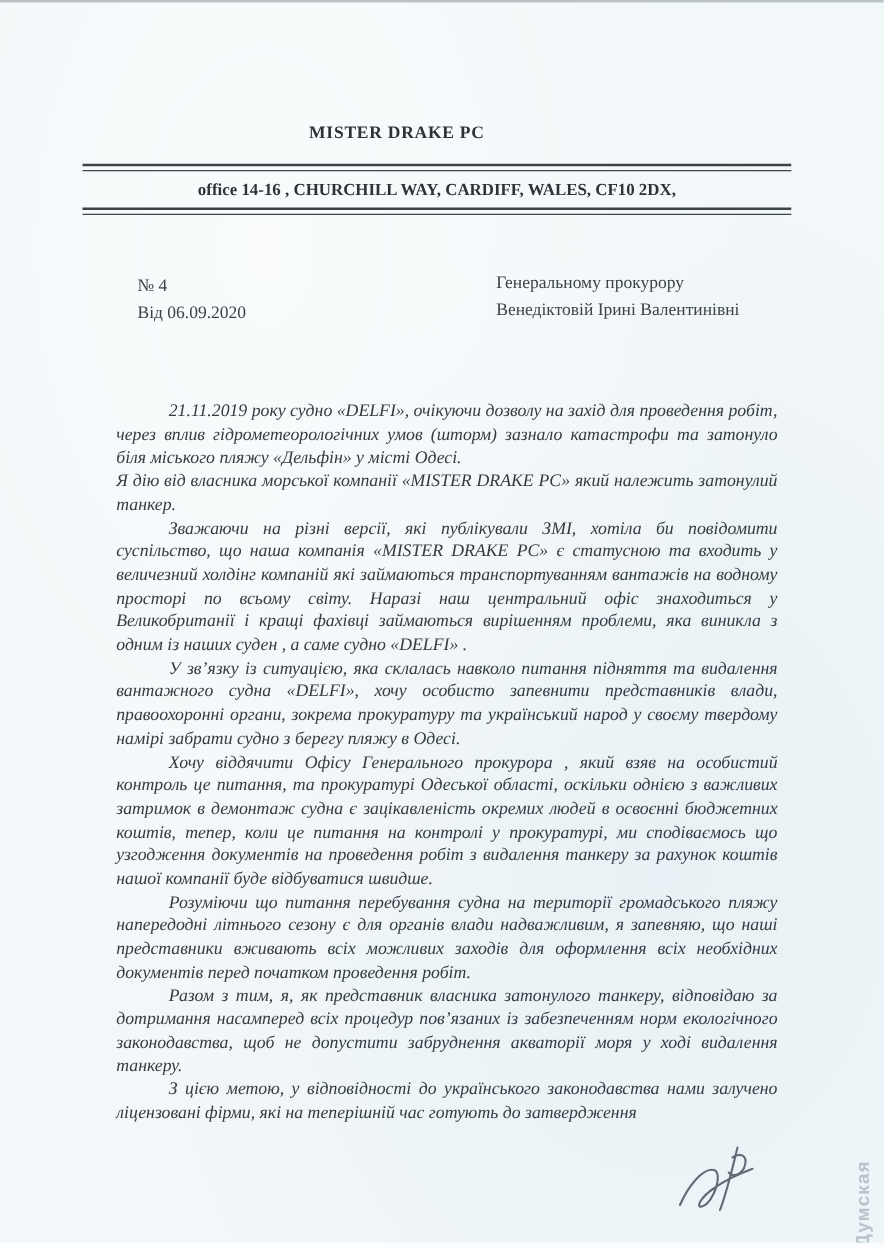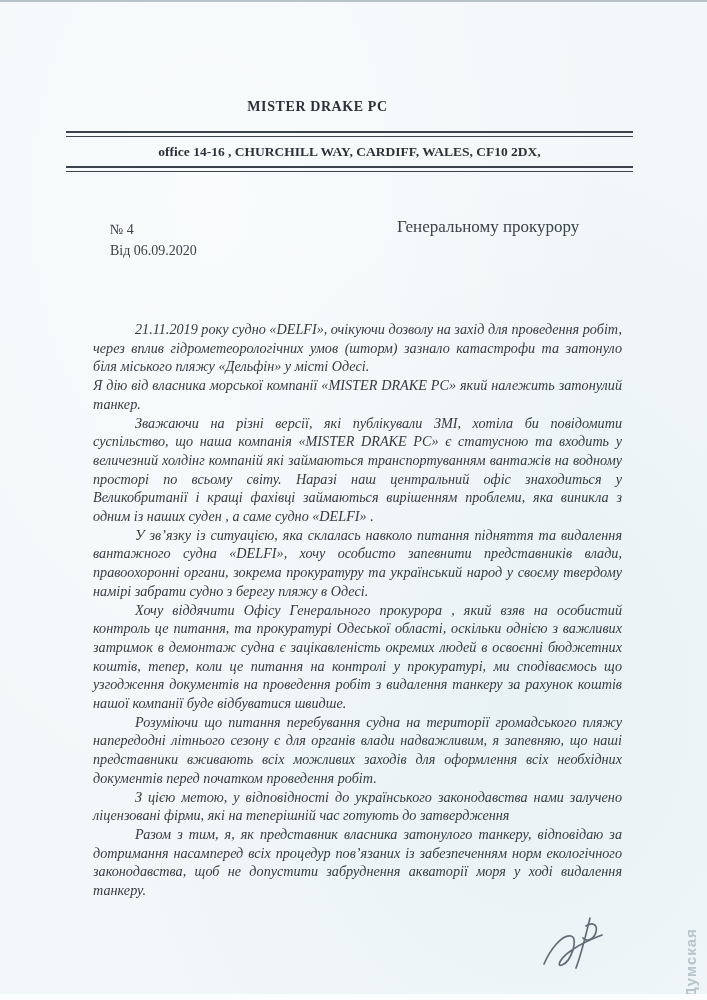--- a/index.html
+++ b/index.html
@@ -73,21 +73,21 @@
     top: 219px;
     left: 110px;
     font-size: 14px;
     line-height: 21px;
     color: #3a424a;
   }
   .recipient-block {
     position: absolute;
     top: 216px;
     left: 397px;
-    font-size: 17px;
+    font-size: 14px;
     line-height: 21.5px;
     color: #3a424a;
   }
 
   .letter-body {
     position: absolute;
     top: 320px;
     left: 93px;
     width: 529px;
     font-size: 14.2px;
@@ -145,31 +145,32 @@
     <div class="dbl-rule"></div>
   </div>
 
   <div class="ref-block">
     <div>№ 4</div>
     <div>Від 06.09.2020</div>
   </div>
 
   <div class="recipient-block">
     <div>Генеральному прокурору</div>
+    <div>Венедіктовій Ірині Валентинівні</div>
   </div>
 
   <div class="letter-body">
       <p class="para">21.11.2019 року судно  «DELFI», очікуючи дозволу на захід для проведення робіт, через вплив гідрометеорологічних умов (шторм) зазнало катастрофи та затонуло біля міського пляжу «Дельфін» у місті Одесі.</p>
       <p class="para no-indent">Я дію від власника морської компанії  «MISTER DRAKE PC» який належить затонулий танкер.</p>
       <p class="para">Зважаючи на різні версії, які публікували ЗМІ, хотіла би повідомити суспільство, що наша компанія «MISTER DRAKE PC» є статусною та входить у величезний холдінг компаній які  займаються транспортуванням вантажів на водному просторі по всьому світу.  Наразі наш центральний офіс знаходиться у Великобританії і кращі фахівці займаються вирішенням проблеми,  яка виникла з одним із наших суден , а саме  судно  «DELFI» .</p>
       <p class="para">У зв’язку із ситуацією, яка склалась навколо питання підняття та видалення вантажного судна «DELFI», хочу особисто запевнити представників влади, правоохоронні органи, зокрема прокуратуру та український народ у своєму твердому намірі забрати судно з берегу пляжу в Одесі.</p>
       <p class="para">Хочу віддячити Офісу Генерального прокурора , який  взяв на особистий контроль це питання, та прокуратурі Одеської області, оскільки  однією з важливих затримок в демонтаж судна є зацікавленість окремих людей в освоєнні бюджетних коштів, тепер, коли це питання на контролі у прокуратурі, ми сподіваємось що узгодження документів на проведення робіт з видалення танкеру за рахунок коштів нашої компанії буде відбуватися швидше.</p>
       <p class="para">Розуміючи що питання перебування судна на території громадського пляжу напередодні літнього сезону є для органів влади надважливим, я запевняю, що наші представники вживають всіх можливих заходів для оформлення всіх необхідних документів перед початком проведення робіт.</p>
+      <p class="para">Разом з тим, я, як  представник власника затонулого танкеру, відповідаю за дотримання насамперед всіх процедур пов’язаних із забезпеченням норм екологічного законодавства, щоб не допустити забруднення акваторії моря у ході видалення танкеру.</p>
       <p class="para">З цією метою, у відповідності до українського законодавства нами залучено ліцензовані фірми, які на теперішній час готують до затвердження</p>
-      <p class="para">Разом з тим, я, як  представник власника затонулого танкеру, відповідаю за дотримання насамперед всіх процедур пов’язаних із забезпеченням норм екологічного законодавства, щоб не допустити забруднення акваторії моря у ході видалення танкеру.</p>
     </div>
 
   <svg class="signature" viewBox="0 0 90 78">
     <g fill="none" stroke="#4a5560" stroke-width="1.7" stroke-linecap="round" opacity="0.85">
       <path d="M6,52 C12,38 24,22 33,24 C41,26 33,50 24,53 C18,55 22,46 34,38 C44,31 56,26 64,23"></path>
       <path d="M52,6 C49,18 44,40 38,56"></path>
       <path d="M48,14 C54,10 60,12 58,20 C56,28 48,30 45,26"></path>
     </g>
   </svg>
 

